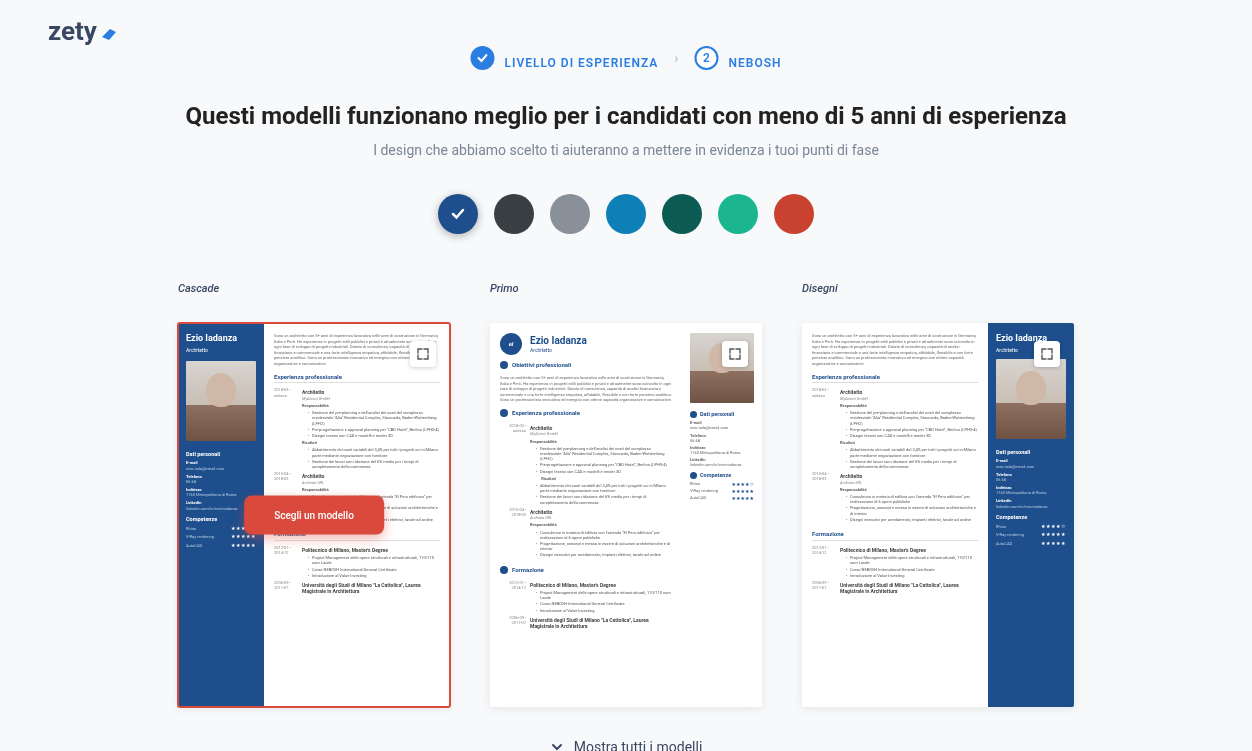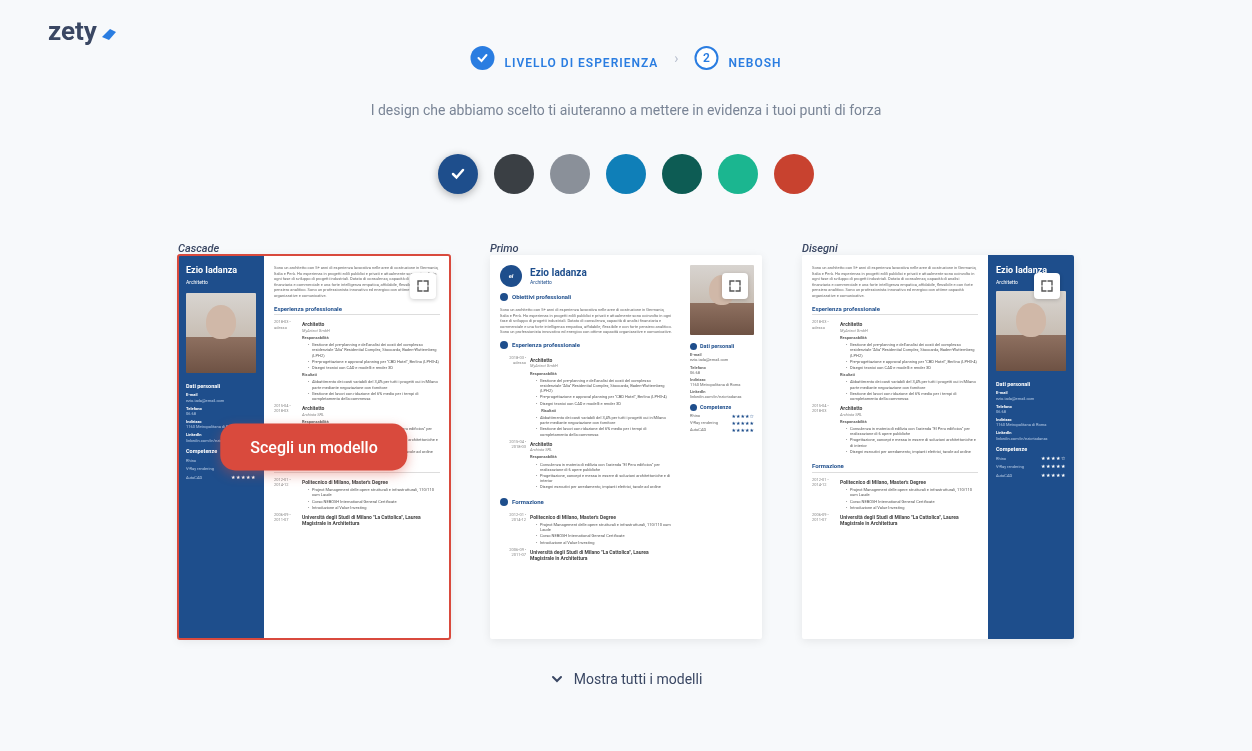--- a/index.html
+++ b/index.html
@@ -17,24 +17,24 @@
 .container { max-width: 1100px; margin: 0 auto; padding: 40px 20px 40px; text-align:center; position:relative; }
 h1 { font-size: 24px; font-weight:700; color:#222; margin-bottom:12px; }
 .subtitle { font-size:14px; color:#7a8596; margin-bottom:36px; }
 .colors { display:flex; justify-content:center; gap:16px; margin-bottom:48px; }
 .color-swatch { width:40px; height:40px; border-radius:50%; cursor:pointer; display:flex; align-items:center; justify-content:center; }
 .color-swatch.selected { box-shadow:0 2px 8px rgba(0,0,0,0.3); }
 .color-swatch.selected svg { color:#fff; }
 .templates { display:flex; gap:40px; justify-content:center; }
 .template-col { text-align:left; }
 .template-name { font-size:11px; font-weight:500; color:#3a4763; margin-bottom:0;font-style:italic; }
-.template-card { width:272px; height:384px; background:#fff; border-radius:2px; box-shadow:0 2px 10px rgba(0,0,0,0.08); overflow:hidden; position:relative; cursor:pointer; }
+.template-card { width:272px; height:384px; background:#fff; border-radius:2px; box-shadow:0 2px 10px rgba(0,0,0,0.08); overflow:hidden; position:relative; cursor:pointer;margin-top:28px; }
 .template-card.selected { outline:2px solid #d94a3d; outline-offset:-1px; }
 .zoom-btn { position:absolute; top:18px; right:14px; width:26px; height:26px; background:#fff; border-radius:4px; box-shadow:0 1px 4px rgba(0,0,0,0.2); display:flex; align-items:center; justify-content:center; z-index:5; }
-.choose-btn { position:absolute; left:50%; top:50%; transform:translate(-50%,-50%); background:#d94a3d; color:#fff; padding:14px 30px; border-radius:15px; font-size:16px; font-weight:500; white-space:nowrap; box-shadow:0 4px 12px rgba(217,74,61,0.4); z-index:10; }
+.choose-btn { position:absolute; left:50%; top:50%; transform:translate(-50%,-50%); background:#d94a3d; color:#fff; padding:14px 30px; border-radius:8px; font-size:10px; font-weight:500; white-space:nowrap; box-shadow:0 4px 12px rgba(217,74,61,0.4); z-index:10; }
 .show-all { display:flex; align-items:center; justify-content:center; gap:10px; margin-top:32px; color:#3a4763; font-size:14px; cursor:pointer; }
 
 
 .resume { display:flex; font-size:5px; line-height:1.3; height:100%; }
 .resume .sidebar { background:#1e4e8c; color:#fff; padding:10px 8px; width:86px; flex-shrink:0; }
 .resume .sidebar .name { font-size:9px; font-weight:700; margin-bottom:2px; }
 .resume .sidebar .role { font-size:5px; margin-bottom:8px; }
 .resume .sidebar .photo { width:70px; height:80px; background:linear-gradient(180deg,#d8d4d0 0%,#c8beb4 55%,#8e7060 55%,#6e5244 100%); border-radius:1px; margin-bottom:10px; position:relative; }
 .resume .sidebar .photo::after { content:''; position:absolute; top:12px; left:50%; transform:translateX(-50%); width:30px; height:34px; background:#d0b8a8; border-radius:50% 50% 45% 45%; }
 .resume .sidebar h4 { font-size:5.5px; font-weight:700; margin:5px 0 2px; }
@@ -96,21 +96,22 @@
     <span class="step-label">LIVELLO DI ESPERIENZA</span>
   </div>
   <span class="step-chevron">›</span>
   <div class="step">
     <div class="step-circle active">2</div>
     <span class="step-label">NEBOSH</span>
   </div>
 </div>
 
 <div class="container">
-  <p class="subtitle">I design che abbiamo scelto ti aiuteranno a mettere in evidenza i tuoi punti di forza</p>
+  <h1>Questi modelli funzionano meglio per i candidati con meno di 5 anni di esperienza</h1>
+  <p class="subtitle">I design che abbiamo scelto ti aiuteranno a mettere in evidenza i tuoi punti di fase</p>
 
   <div class="colors" id="color-row">
       <div class="color-swatch selected" style="background: rgb(30, 78, 140);">
         <svg width="18" height="18" viewBox="0 0 18 18">
           <path d="M4 9 L7.5 12.5 L14 5" stroke="currentColor" stroke-width="2.5" fill="none" stroke-linecap="round"></path>
         </svg>
       </div>
       <div class="color-swatch" style="background: rgb(58, 63, 68);"></div>
       <div class="color-swatch" style="background: rgb(138, 144, 153);"></div>
       <div class="color-swatch" style="background: rgb(15, 127, 184);"></div>

